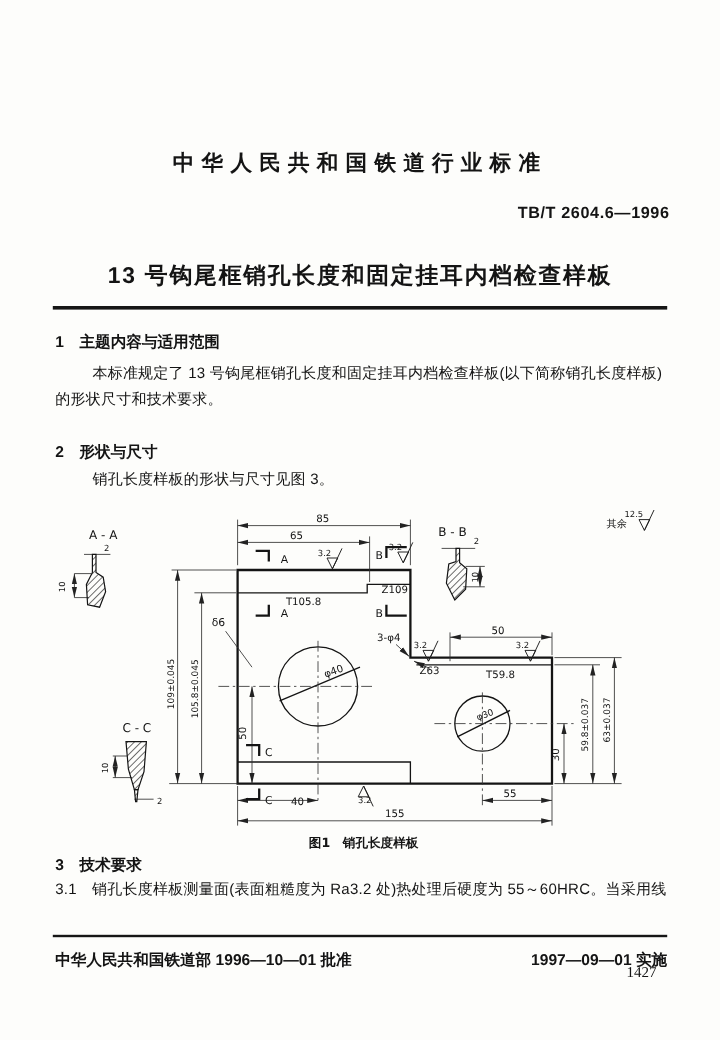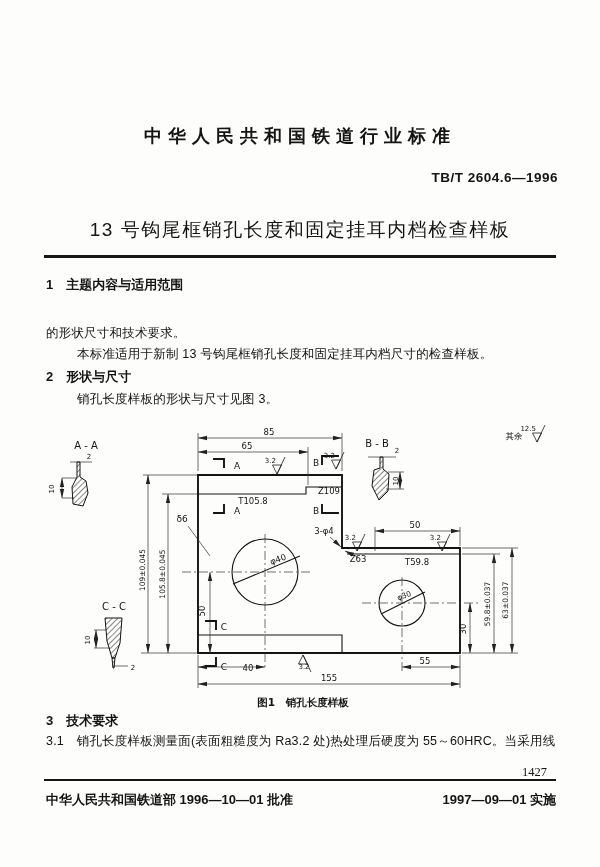--- a/index.html
+++ b/index.html
@@ -2,31 +2,31 @@
 <html><head>
 <meta charset="utf-8">
 <style>
   html,body{margin:0;padding:0;background:#d9d9d6;}
   .page{position:relative;width:600px;height:867px;margin:0 auto;background:#fdfdfb;
         font-family:"Liberation Sans", sans-serif;color:#141414;overflow:hidden;}
   .abs{position:absolute;white-space:nowrap;}
   .hdr{top:124px;left:0;width:600px;text-align:center;font-size:18px;font-weight:bold;
        letter-spacing:6px;}
   .stdno{top:170px;right:42px;font-size:13.5px;font-weight:bold;letter-spacing:.5px;}
-  .title{top:217px;left:0;width:600px;text-align:center;font-size:19px;font-weight:normal;
+  .title{top:217px;left:0;width:600px;text-align:center;font-size:19px;font-weight:bold;
          letter-spacing:1.5px;}
   .rule{position:absolute;left:44px;width:512px;background:#161616;}
   .rule1{top:255px;height:2.5px;}
   .rule2{top:779px;height:1.5px;}
   .h2{font-size:13px;font-weight:bold;}
   .h2 .no{display:inline-block;margin-right:13px;}
   .bodyline{font-size:12.5px;letter-spacing:.2px;}
   .footl{top:791px;left:46px;font-size:13px;font-weight:bold;}
   .footr{top:791px;right:44px;font-size:13px;font-weight:bold;}
-  .pageno{top:765px;right:53px;font-size:12.5px;font-family:"Liberation Serif", serif;text-align:center;}
+  .pageno{top:803px;right:53px;font-size:12.5px;font-family:"Liberation Serif", serif;text-align:center;}
   svg{position:absolute;}
   .thick{stroke:#141414;stroke-width:1.9;fill:none;stroke-linecap:square;}
   .med{stroke:#141414;stroke-width:1.1;fill:none;}
   .thin{stroke:#2e2e2e;stroke-width:.7;fill:none;}
   .dim{stroke:#2e2e2e;stroke-width:.7;fill:none;
        marker-start:url(#ar);marker-end:url(#ar);}
   .dime{stroke:#2e2e2e;stroke-width:.7;fill:none;marker-end:url(#ar);}
   .cl{stroke:#333;stroke-width:.7;fill:none;stroke-dasharray:9 3 2 3;}
   .rl{stroke:#1d1d1d;stroke-width:.8;fill:none;}
   .hatched{fill:url(#hatch);stroke:#141414;stroke-width:1;}
@@ -41,22 +41,22 @@
 
   <div class="abs stdno">TB/T 2604.6—1996</div>
 
   <div class="abs title">13 号钩尾框销孔长度和固定挂耳内档检查样板</div>
 
   <div class="rule rule1"></div>
 
   <div class="abs h2" style="top:276px;left:46px;">
     <span class="no">1</span><span>主题内容与适用范围</span>
   </div>
+  <div class="abs bodyline" style="top:303px;left:77px;">本标准规定了 13 号钩尾框销孔长度和固定挂耳内档检查样板(以下简称销孔长度样板)</div>
   <div class="abs bodyline" style="top:325px;left:46px;">的形状尺寸和技术要求。</div>
-  <div class="abs bodyline" style="top:346px;left:77px;">本标准适用于新制 13 号钩尾框销孔长度和固定挂耳内档尺寸的检查样板。</div>
 
   <div class="abs h2" style="top:368px;left:46px;">
     <span class="no">2</span><span>形状与尺寸</span>
   </div>
   <div class="abs bodyline" style="top:391px;left:77px;">销孔长度样板的形状与尺寸见图 3。</div>
 
   <svg id="fig" style="left:40px;top:415px;" width="520" height="296" viewBox="40 415 520 296">
     <defs>
       <marker id="ar" markerWidth="10" markerHeight="8" refX="9" refY="3" orient="auto-start-reverse" markerUnits="userSpaceOnUse">
         <path d="M9,3 L0,0.8 L0,5.2 Z" fill="#222"></path>

